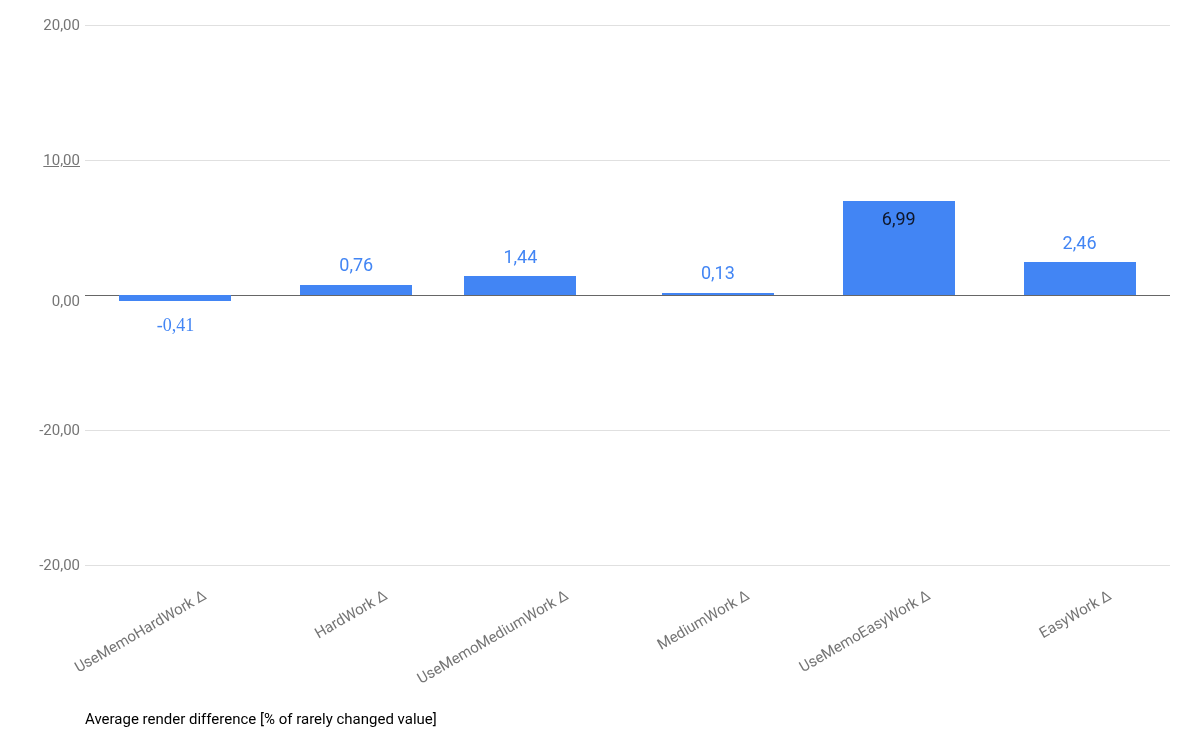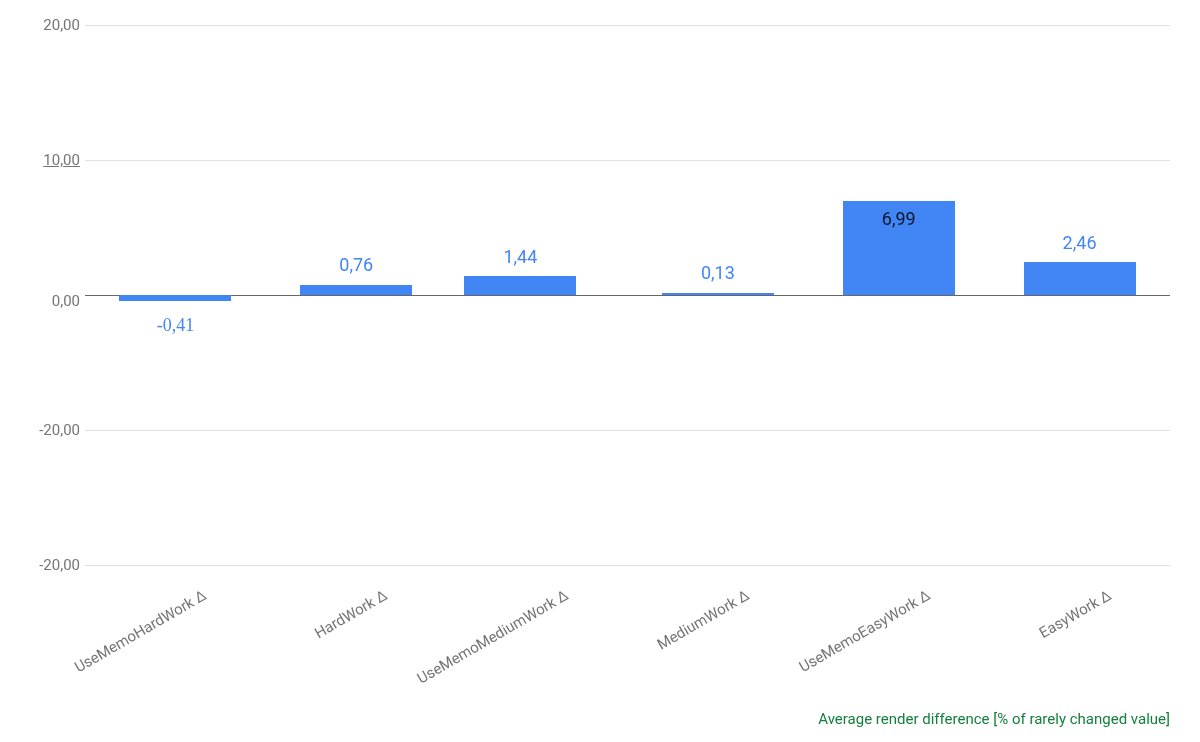--- a/index.html
+++ b/index.html
@@ -79,23 +79,23 @@
     color: #757575;
     white-space: nowrap;
     transform-origin: right center;
     transform: rotate(-30deg);
     text-align: right;
   }
   .xlabel {
     position: absolute;
     left: 85px;
     width: 1085px;
-    text-align: right;
+    text-align: left;
     font-size: 15px;
-    color: #15803d;
+    color: #000000;
     top: 710px;
   }
 </style>
 </head>
 <body>
 
 <div class="chart-wrap">
 
   <div class="ytick" style="top:25px;">20,00</div>
   <div class="ytick" style="top:160px;text-decoration:underline;">10,00</div>

